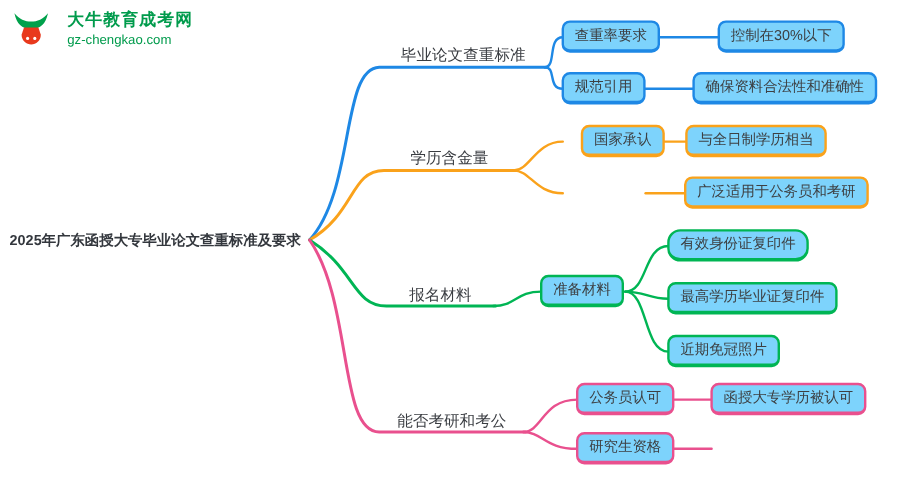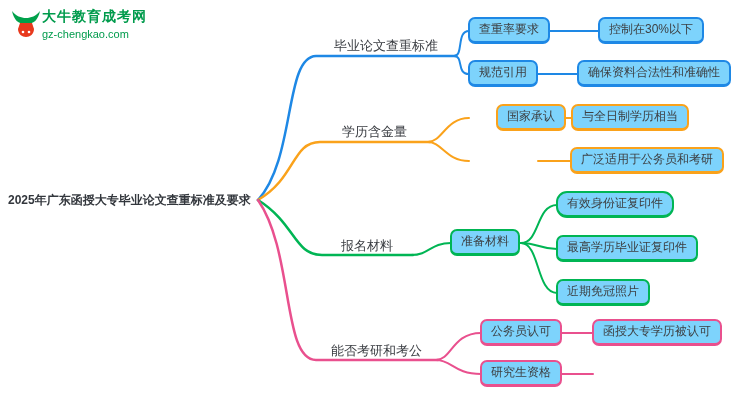--- a/index.html
+++ b/index.html
@@ -20,21 +20,21 @@
   }
   .root {
     position:absolute; left:8px; top:192px; z-index:2; white-space:nowrap;
     font-size:12px; font-weight:bold; color:#33373d;
   }
   .c-blue  { border-color:#1E88E5; }
   .c-orange{ border-color:#FAA21B; }
   .c-green { border-color:#00B554; }
   .c-pink  { border-color:#E9508E; }
   .logo { position:absolute; left:10px; top:8px; z-index:2; display:flex; align-items:flex-start; }
-  .logo-text { margin-left:0; }
+  .logo-text { margin-left:14px; }
   .logo-title { font-size:14px; font-weight:bold; color:#009B4C; letter-spacing:1px; }
   .logo-sub { font-size:11px; color:#009B4C; margin-top:2px; }
 </style>
 </head>
 <body>
 
 <div class="stage">
 
   <svg class="lines" width="750" height="410" viewBox="0 0 750 410">
 
@@ -81,21 +81,21 @@
   <div class="blabel" style="left:334px; top:37px;">毕业论文查重标准</div>
   <div class="blabel" style="left:342px; top:123px;">学历含金量</div>
   <div class="blabel" style="left:341px; top:237px;">报名材料</div>
   <div class="blabel" style="left:331px; top:342px;">能否考研和考公</div>
 
   <div class="node c-blue" style="left:468px; top:17px;">查重率要求</div>
   <div class="node c-blue" style="left:598px; top:17px;">控制在30%以下</div>
   <div class="node c-blue" style="left:468px; top:60px;">规范引用</div>
   <div class="node c-blue" style="left:577px; top:60px;">确保资料合法性和准确性</div>
 
-  <div class="node c-orange" style="left:496px; top:104px;">国家承认</div>
+  <div class="node c-orange" style="left:484px; top:104px;">国家承认</div>
   <div class="node c-orange" style="left:571px; top:104px;text-align:right;">与全日制学历相当</div>
   <div class="node c-orange" style="left:570px; top:147px;">广泛适用于公务员和考研</div>
 
   <div class="node c-green" style="left:450px; top:229px;">准备材料</div>
   <div class="node c-green" style="left:556px; top:191px;border-radius:11px;">有效身份证复印件</div>
   <div class="node c-green" style="left:556px; top:235px;">最高学历毕业证复印件</div>
   <div class="node c-green" style="left:556px; top:279px;">近期免冠照片</div>
 
   <div class="node c-pink" style="left:480px; top:319px;">公务员认可</div>
   <div class="node c-pink" style="left:592px; top:319px;">函授大专学历被认可</div>

